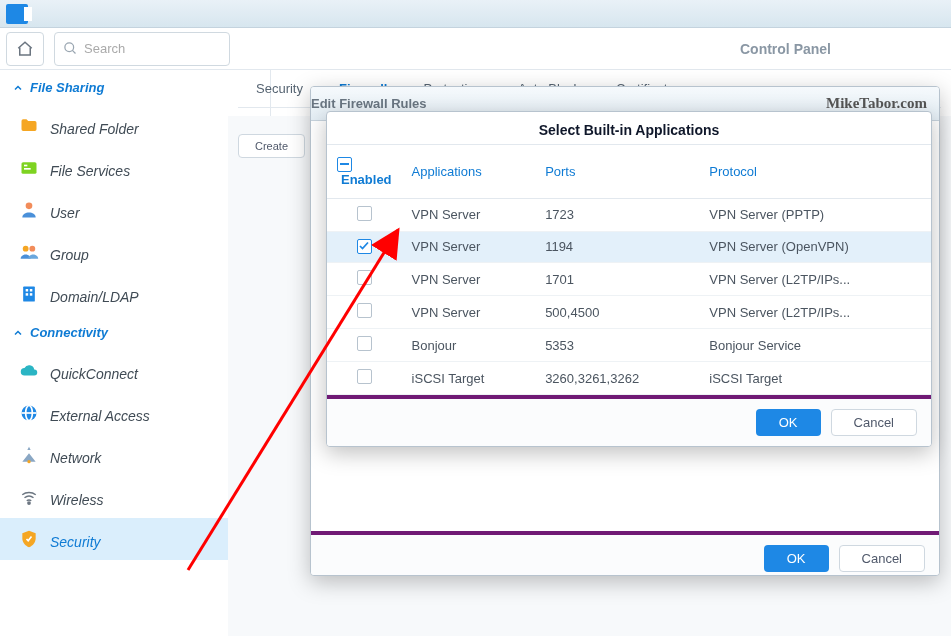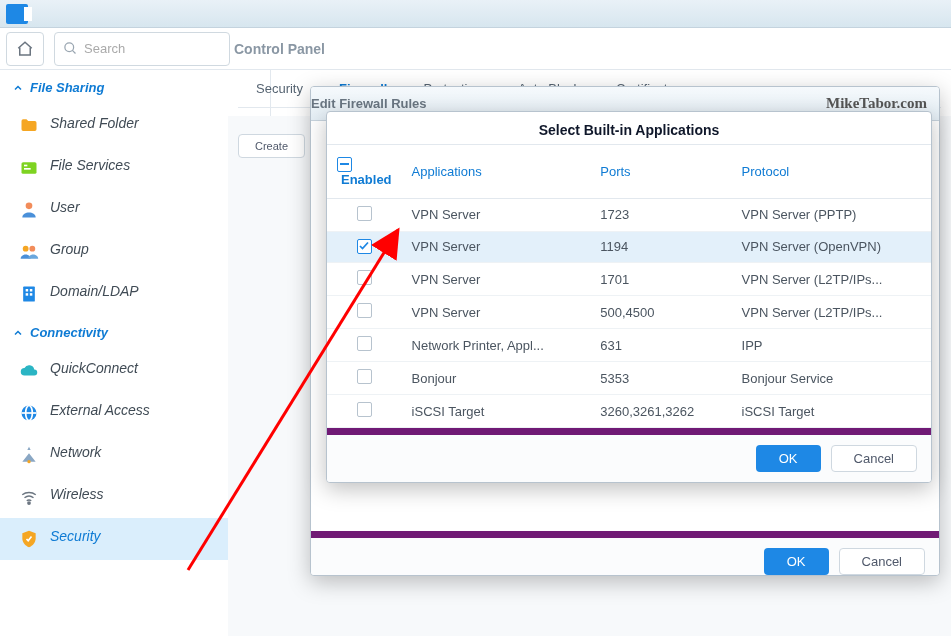--- a/index.html
+++ b/index.html
@@ -10,47 +10,47 @@
   .topstrip .logo { width:22px; height:20px; background:#1e88e5; position:relative; border-radius:2px; }
   .topstrip .logo::after { content:""; position:absolute; right:-4px; top:3px; width:8px; height:14px; background:#fff; }
 
   
   .headerrow { height: 42px; display:flex; align-items:center; border-bottom:1px solid #e2e8ee; }
   .homebox { width:38px; height:34px; margin:4px 6px; border:1px solid #d0d9e0; border-radius:4px; display:flex; align-items:center; justify-content:center; background:#fff; }
   .searchwrap { flex:0 0 176px; height:34px; margin:4px 4px; border:1px solid #d0d9e0; border-radius:4px; display:flex; align-items:center; padding:0 8px; background:#fff; }
   .searchwrap svg { flex-shrink:0; }
   .searchwrap input { border:none; outline:none; margin-left:6px; font-size:13px; width:100%; color:#555; }
   .searchwrap input::placeholder { color:#aaa; }
-  .apptitle { flex:1; text-align:left; color:#8a97a4; font-size:14px; font-weight:600; padding-right:120px; }
+  .apptitle { flex:1; text-align:right; color:#8a97a4; font-size:14px; font-weight:600; padding-right:120px; }
 
   
   .sidebar { position:absolute; left:0; top:70px; width:271px; bottom:0; border-right:1px solid #e2e8ee; overflow-y:auto;font-style:italic; }
   .section-head { display:flex; align-items:center; padding:10px 12px; color:#0f7bd4; font-size:13px; font-weight:600; cursor:pointer; }
   .section-head svg { margin-right:6px; }
-  .side-item { display:flex; align-items:flex-start; padding:10px 12px 10px 18px; font-size:14px; color:#404b55; cursor:pointer; }
+  .side-item { display:flex; align-items:flex-end; padding:10px 12px 10px 18px; font-size:14px; color:#404b55; cursor:pointer; }
   .side-item .ico { width:22px; height:22px; margin-right:10px; display:flex; align-items:center; justify-content:center; }
   .side-item.active { background:#daeefc; }
   .side-item.active span.lbl { color:#0f7bd4; }
 
   
   .main { position:absolute; left:228px; right:0; top:70px; bottom:0; padding:0 10px; }
   .tabs { display:flex; height:38px; border-bottom:1px solid #e2e8ee; }
   .tab { padding:0 18px; display:flex; align-items:center; font-size:13px; color:#566472; cursor:pointer; }
   .tab.active { color:#0f7bd4; font-weight:600; position:relative; }
   .tab.active::after { content:""; position:absolute; left:12px; right:12px; bottom:-1px; height:3px; background:#0f7bd4; }
 
   .toolbar { padding:8px 0; display:flex; gap:6px; }
   .tbtn { border:1px solid #cfd8e0; background:#fff; border-radius:4px; padding:5px 16px; font-size:11px; color:#50596b; cursor:pointer; }
 
   
   .modal { position:absolute; background:#fff; border:1px solid #b7c3ce; box-shadow:0 6px 22px rgba(0,0,0,0.25); border-radius:4px; overflow:hidden; }
   .modal .titlebar { height:34px; background:linear-gradient(#f5f9fc,#e4eef5); border-bottom:1px solid #c7d3dd; display:flex; align-items:center; justify-content:flex-start; color:#6a7682; font-size:13px; font-weight:600; position:relative; }
   .modal .brand { position:absolute; right:12px; color:#555; font-family: Georgia, serif; font-size:15px; }
   .modal .subtitle { text-align:center; color:#0f172a; font-size:14px; font-weight:600; padding:10px 0 6px; }
-  .modal .footer { padding:10px 14px; display:flex; justify-content:flex-end; gap:10px; border-top:7px solid #701a75; background:#fbfcfd; }
+  .modal .footer { padding:10px 14px; display:flex; justify-content:flex-end; gap:10px; border-top:4px solid #701a75; background:#fbfcfd; }
   .btn { border-radius:4px; padding:5px 22px; font-size:13px; cursor:pointer; border:1px solid transparent; }
   .btn-primary { background:#1e88e5; color:#fff; }
   .btn-default { background:#fff; border-color:#cfd8e0; color:#50596b; }
 
   
   .grid { width:100%; border-collapse:collapse; font-size:13px; }
   .grid th { text-align:left; padding:8px 10px; color:#0f7bd4; font-weight:500; border-bottom:1px solid #e2e8ee; background:#fff; }
   .grid td { padding:7px 10px; border-bottom:1px solid #eef2f5; color:#4b5560; }
   .grid tr.sel td { background:#e3f0fa; }
   .chkcell { width:54px; text-align:center; }
@@ -276,26 +276,20 @@
     <td>VPN Server (L2TP/IPs...</td>
           </tr>
           <tr>
     <td class="chkcell"><span class="chk "></span></td>
     <td>VPN Server</td>
     <td>500,4500</td>
     <td>VPN Server (L2TP/IPs...</td>
           </tr>
           <tr>
     <td class="chkcell"><span class="chk "></span></td>
-    <td>Network Printer, Appl...</td>
-    <td>631</td>
-    <td>IPP</td>
-          </tr>
-          <tr>
-    <td class="chkcell"><span class="chk "></span></td>
     <td>Bonjour</td>
     <td>5353</td>
     <td>Bonjour Service</td>
           </tr>
           <tr>
     <td class="chkcell"><span class="chk "></span></td>
     <td>iSCSI Target</td>
     <td>3260,3261,3262</td>
     <td>iSCSI Target</td>
           </tr>

